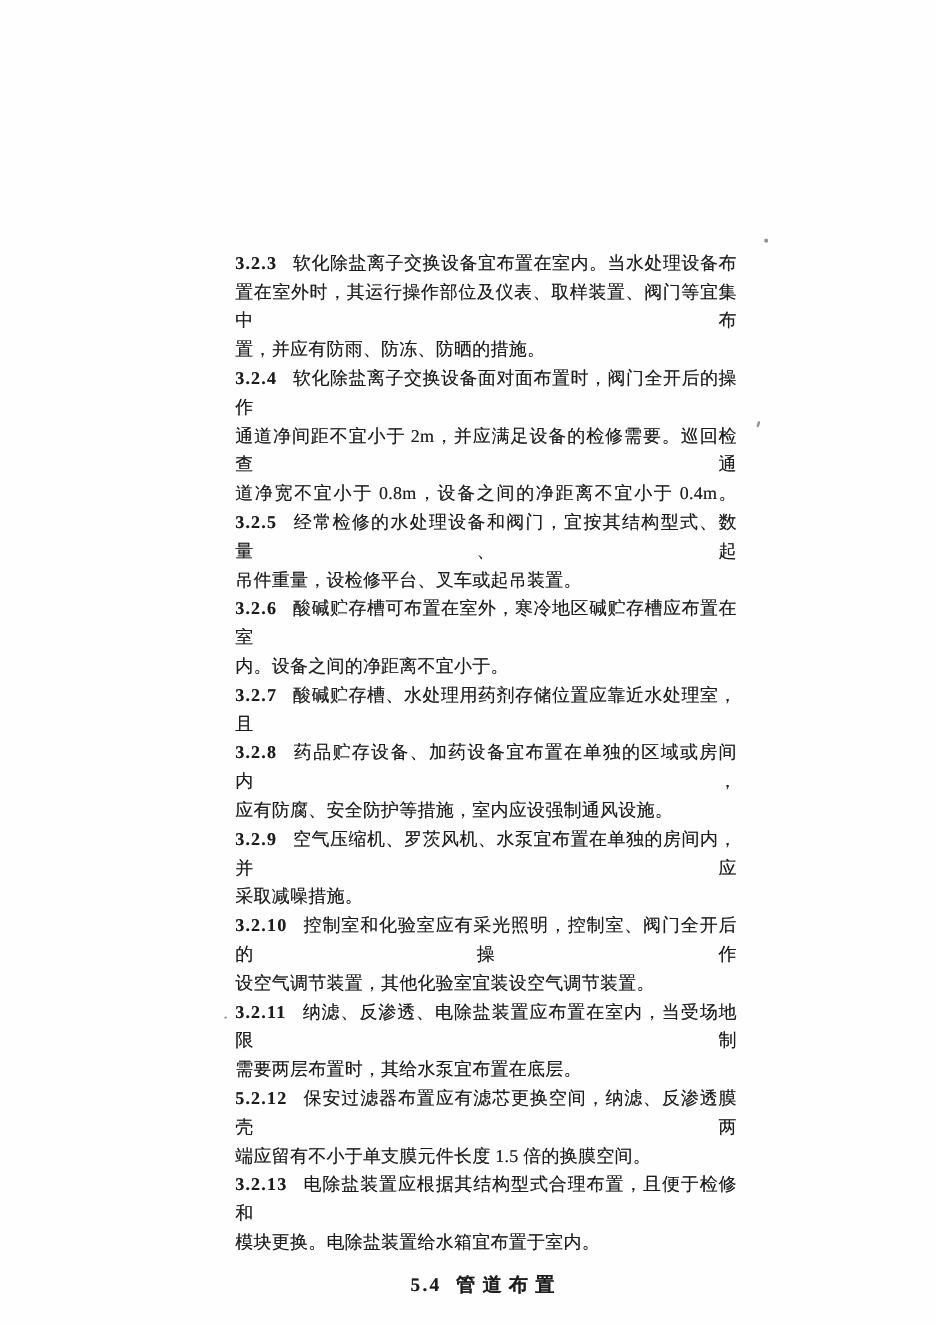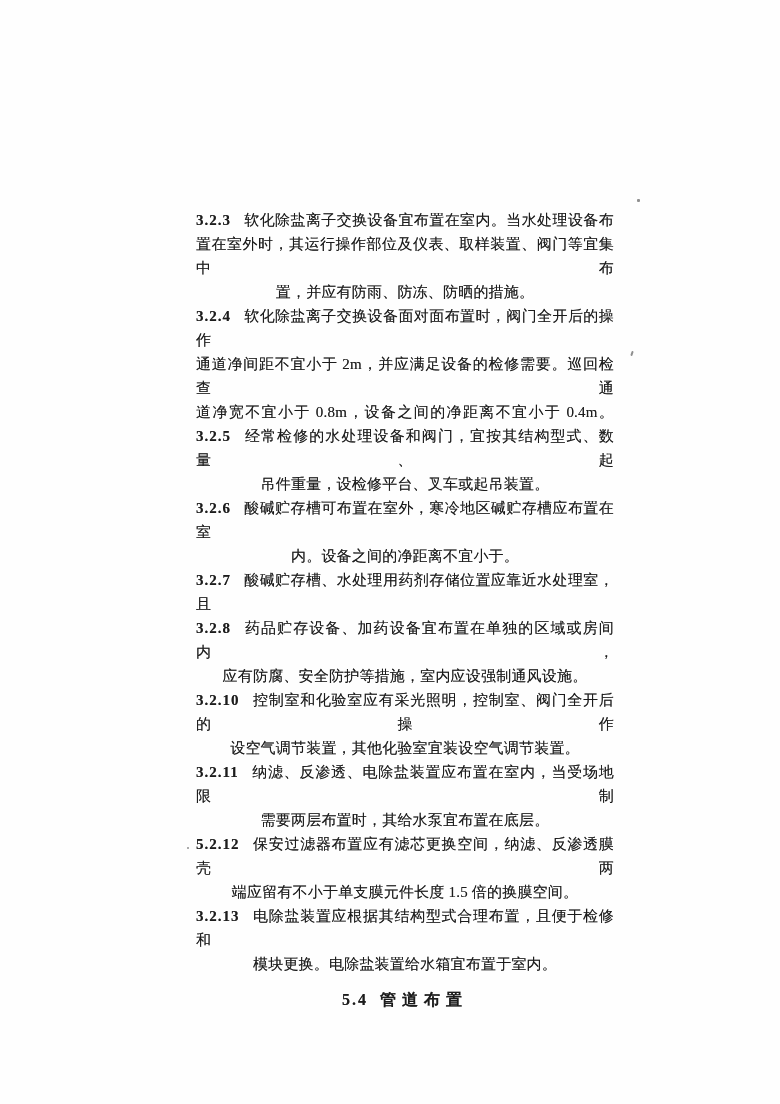--- a/index.html
+++ b/index.html
@@ -19,21 +19,20 @@
     position:absolute;
     left:196px;top:208px;width:418px;
   }
   .para{margin:0;}
   .line{
     font-size:15px;
     line-height:24px;
     white-space:nowrap;
     letter-spacing:0.2px;
     text-shadow:0 0 0.5px rgba(20,20,20,0.55);
-    text-align:center;
   }
   .line.full{
     white-space:normal;
     text-align:justify;
     text-align-last:justify;
   }
   .num{
     font-weight:700;
     letter-spacing:1px;
     margin-right:13px;
@@ -84,20 +83,24 @@
 
     <div class="para">
       <div class="line full"><span class="num">3.2.7</span><span>酸碱贮存槽、水处理用药剂存储位置应靠近水处理室，且</span></div>
     </div>
 
     <div class="para">
       <div class="line full"><span class="num">3.2.8</span><span>药品贮存设备、加药设备宜布置在单独的区域或房间内，</span></div>
       <div class="line">应有防腐、安全防护等措施，室内应设强制通风设施。</div>
     </div>
 
+    <div class="para">
+      <div class="line full"><span class="num">3.2.9</span><span>空气压缩机、罗茨风机、水泵宜布置在单独的房间内，并应</span></div>
+      <div class="line">采取减噪措施。</div>
+    </div>
 
     <div class="para">
       <div class="line full"><span class="num">3.2.10</span><span>控制室和化验室应有采光照明，控制室、阀门全开后的操作</span></div>
       <div class="line">设空气调节装置，其他化验室宜装设空气调节装置。</div>
     </div>
 
     <div class="para">
       <div class="line full"><span class="num">3.2.11</span><span>纳滤、反渗透、电除盐装置应布置在室内，当受场地限制</span></div>
       <div class="line">需要两层布置时，其给水泵宜布置在底层。</div>
     </div>

